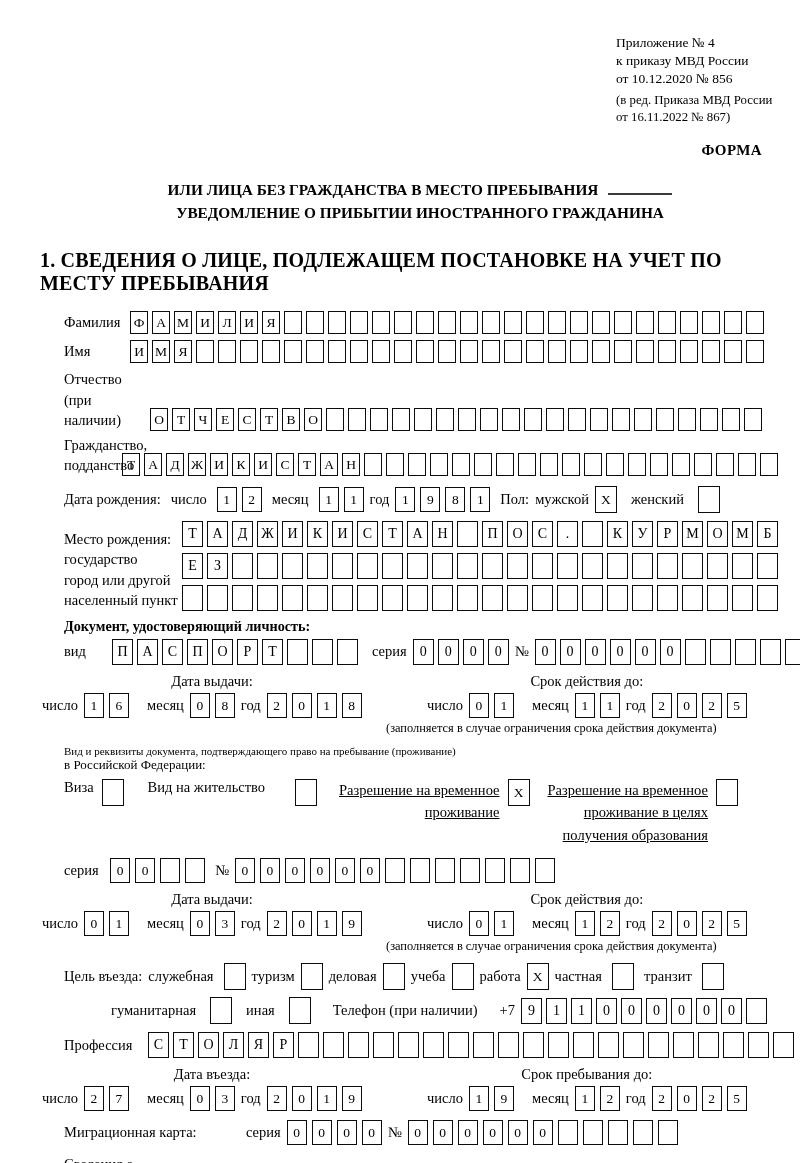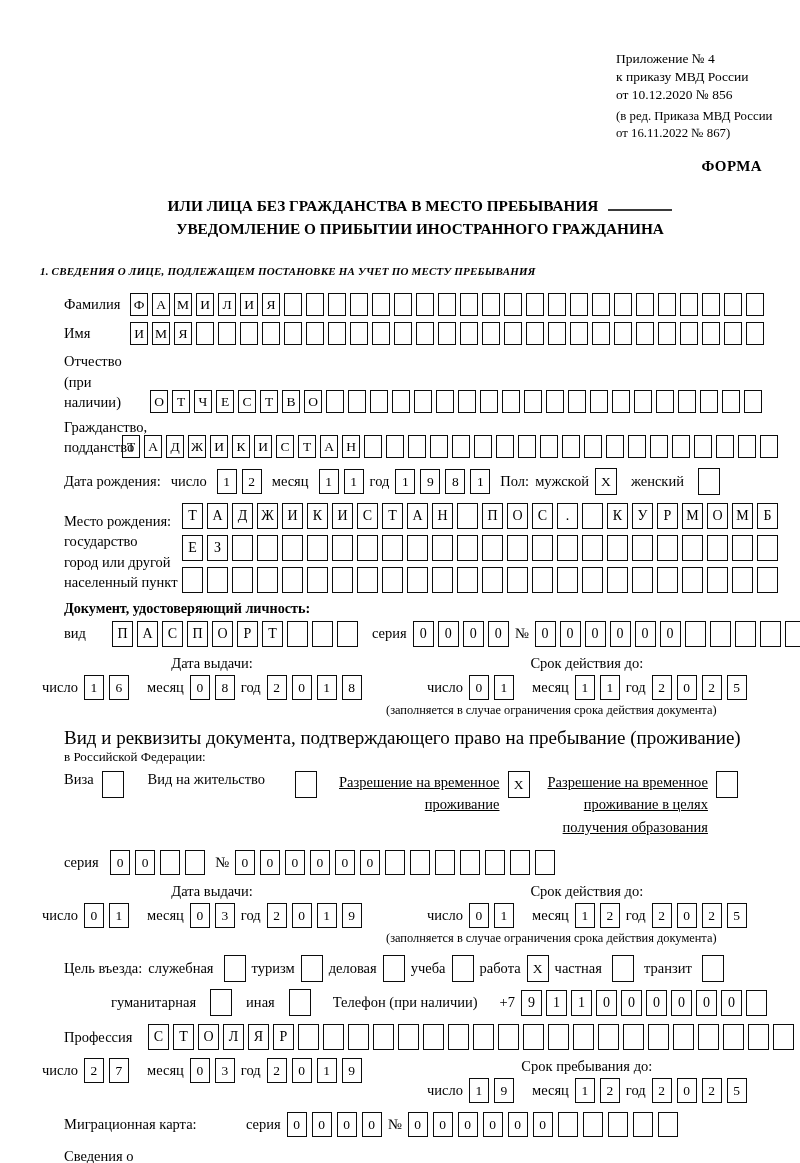--- a/index.html
+++ b/index.html
@@ -1,29 +1,29 @@
 <!DOCTYPE html>
 <html><head>
 <meta charset="utf-8">
 <style>
   html,body{margin:0;padding:0;background:#fff;}
   body{width:800px;height:1163px;overflow:hidden;color:#000;
        font-family:"Liberation Serif","DejaVu Serif",serif;}
   .page{box-sizing:border-box;width:800px;height:1163px;padding:34px 24px 0 64px;}
 
   
-  .appendix{margin-left:552px;font-size:13.5px;line-height:1.32;margin-top:16px;}
+  .appendix{margin-left:552px;font-size:13.5px;line-height:1.32;}
   .appendix .edition{margin-top:5px;font-size:12.8px;}
   .forma{margin-top:16px;text-align:right;padding-right:14px;font-weight:bold;font-size:15px;letter-spacing:.4px;}
 
   
   .title{margin-top:20px;text-align:center;font-weight:bold;font-size:15.3px;line-height:1.5;}
   .blank-line{display:inline-block;width:64px;border-bottom:2px solid #3a3a3a;height:12px;margin-left:10px;}
 
-  .sec-heading{margin-top:24px;margin-left:-24px;font-weight:bold;font-size:11px;letter-spacing:.2px;font-style:italic;}
+  .sec-heading{margin-top:24px;margin-left:-24px;font-weight:bold;font-size:20px;letter-spacing:.2px;}
 
   
   .frow{display:flex;align-items:center;margin-top:6px;font-size:14.5px;}
   .frow.top{align-items:flex-end;}
   .flabel{flex:0 0 auto;}
   .lblcol div{line-height:1.42;}
   .cells{display:inline-flex;gap:4px;align-items:center;flex:0 0 auto;}
   .cell{box-sizing:border-box;flex:0 0 auto;width:18px;height:23px;border:1.6px solid #0c0c0c;
         display:inline-flex;align-items:center;justify-content:center;
         font-size:13.5px;line-height:1;}
@@ -436,21 +436,21 @@
             <span class="cell">2</span>
             <span class="cell">0</span>
             <span class="cell">2</span>
             <span class="cell">5</span>
           </span>
       </div>
     </div>
   </div>
   <div class="note note-right">(заполняется в случае ограничения срока действия документа)</div>
 
-  <div style="margin-top:9px;font-size:19px">Вид и реквизиты документа, подтверждающего право на пребывание (проживание)</div>
+  <div style="margin-top:9px;font-size:11px">Вид и реквизиты документа, подтверждающего право на пребывание (проживание)</div>
   <div style="font-size:13px">в Российской Федерации:</div>
 
   <div class="res-opts">
     <div class="opt-pair">
       <span>Виза</span>
       <span class="cells cb">
           <span class="cell"></span>
         </span>
     </div>
     <div class="opt-pair" style="margin-left:24px">
@@ -663,20 +663,21 @@
         <span class="cell"></span>
         <span class="cell"></span>
         <span class="cell"></span>
         <span class="cell"></span>
         <span class="cell"></span>
       </span>
   </div>
 
   <div class="dates-pair">
     <div class="dcol" style="width:340px">
+      <div class="dtitle">Дата въезда:</div>
       <div class="drow">
         <span>число</span>
         <span class="cells sp">
             <span class="cell">2</span>
             <span class="cell">7</span>
           </span>
         <span class="gap6"></span>
         <span>месяц</span>
         <span class="cells sp">
             <span class="cell">0</span>

